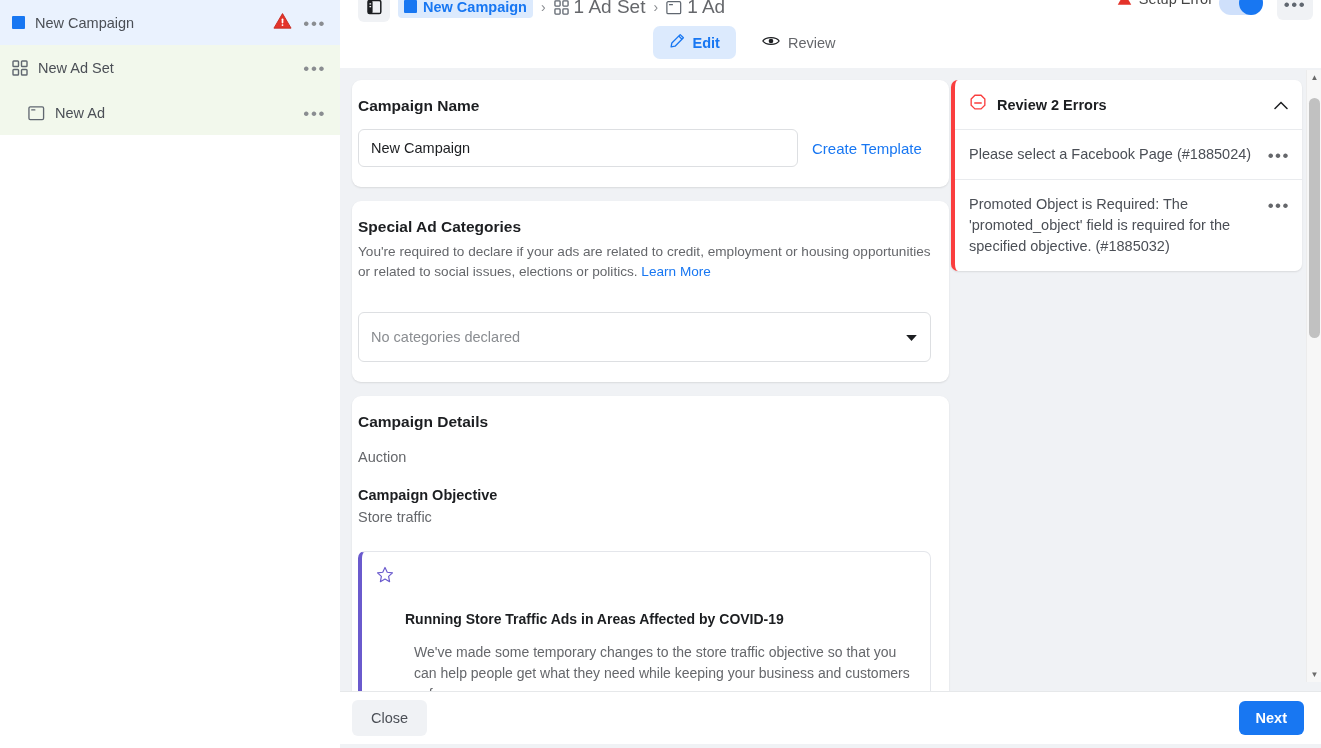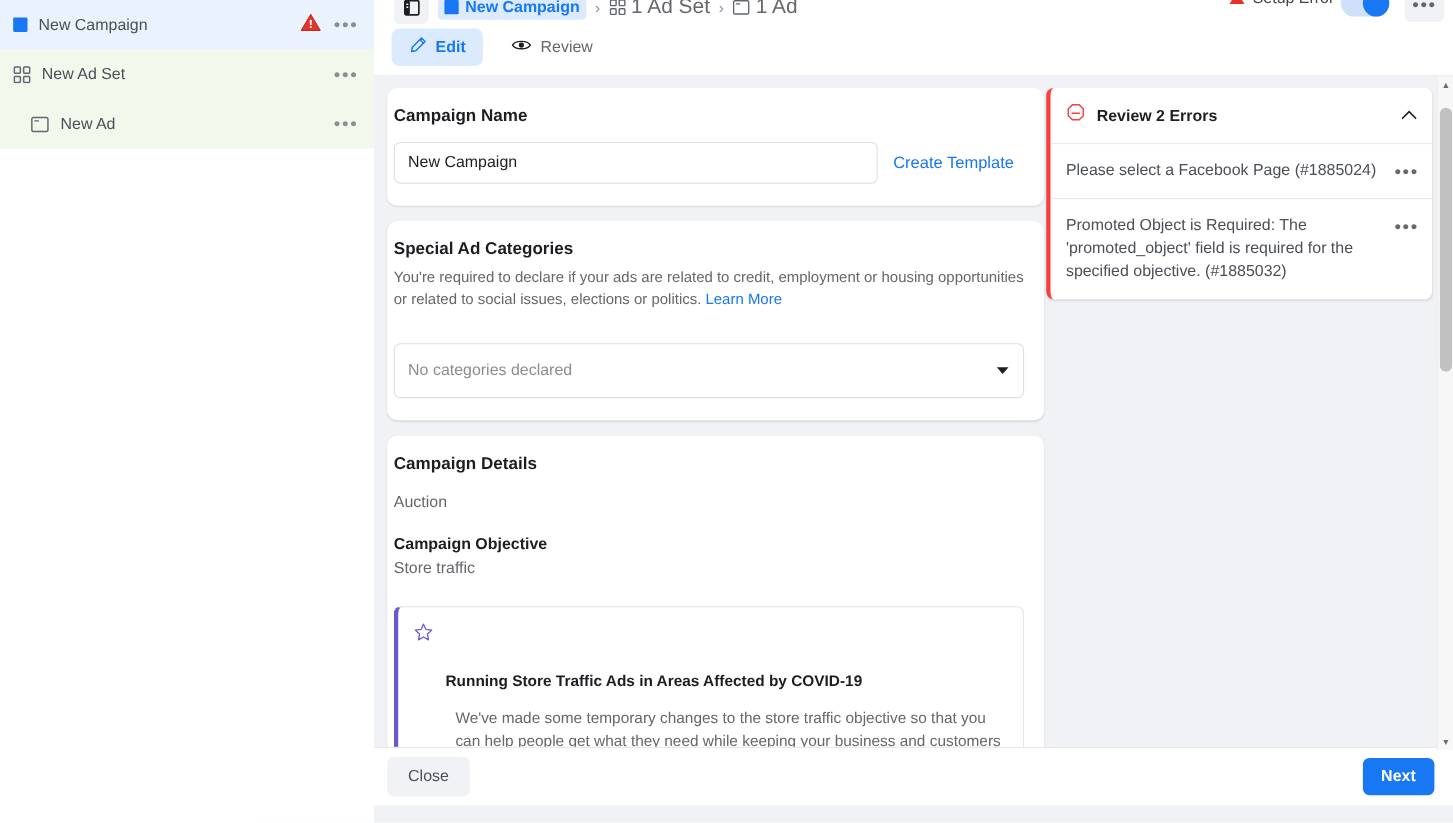--- a/index.html
+++ b/index.html
@@ -55,21 +55,21 @@
     position:absolute; right:58px; top:-9px; width:44px; height:24px; border-radius:12px;
     background:#cfe0fb; cursor:pointer;
   }
   .toggle .knob { position:absolute; right:0; top:0; width:24px; height:24px; border-radius:50%; background:#1877f2; }
   .kebab-btn {
     position:absolute; right:8px; top:-10px; width:36px; height:30px; background:#f0f2f5; border-radius:6px;
     display:flex; align-items:center; justify-content:center; cursor:pointer;
     color:#606770; font-size:17px; letter-spacing:1.5px;
   }
 
-  .tabs { position:absolute; left:16px; top:26px; width:824px; display:flex; gap:10px; }
+  .tabs { position:absolute; left:0; top:26px; width:824px; display:flex; justify-content:center; gap:10px; }
   .tab {
     display:flex; align-items:center; gap:8px; padding:7px 16px; border-radius:7px;
     font-size:14.5px; color:#65676b; cursor:pointer;
   }
   .tab.active { background:#dceafd; color:#1877f2; font-weight:bold; }
 
   
   .content {
     position:absolute; left:0; top:68px; width:981px; height:627px;
     background:#f0f2f5; overflow:hidden;
@@ -123,21 +123,21 @@
   .err-item {
     position:relative; border-top:1px solid #e9ebee; padding:14px 44px 14px 14px;
     font-size:14.5px; color:#4b4f56; line-height:21px;
   }
   .err-item .dots2 {
     position:absolute; right:12px; top:17px; color:#65676b; font-size:17px; letter-spacing:1.5px; line-height:1; cursor:pointer;
   }
 
   
   .footer {
-    position:absolute; left:0; bottom:16px; width:981px; height:53px; background:#ffffff;
+    position:absolute; left:0; bottom:4px; width:981px; height:53px; background:#ffffff;
     border-top:1px solid #e6e8ea;
   }
   .btn-close {
     position:absolute; left:12px; top:50%; transform:translateY(-50%);
     background:#f0f2f5; color:#4b4f56; border:none; border-radius:6px;
     height:36px; padding:0 19px; font-size:14.5px; font-family:inherit; cursor:pointer;
   }
   .btn-next {
     position:absolute; right:17px; top:50%; transform:translateY(-50%);
     background:#1877f2; color:#ffffff; border:none; border-radius:6px;

